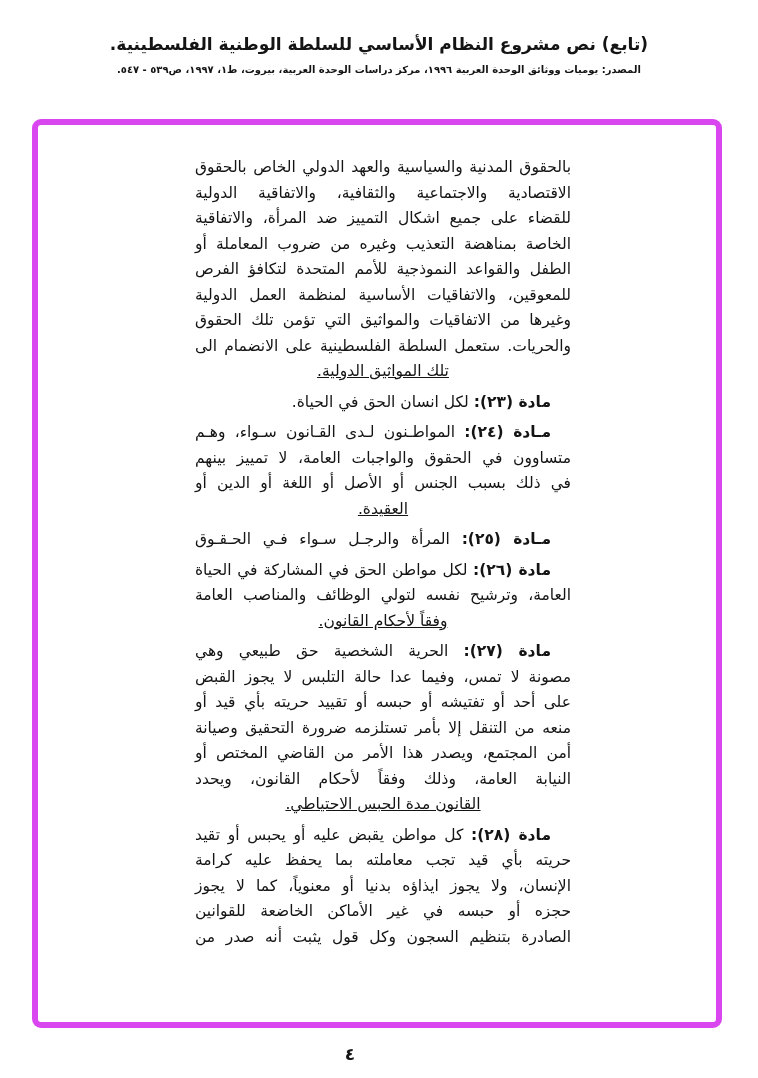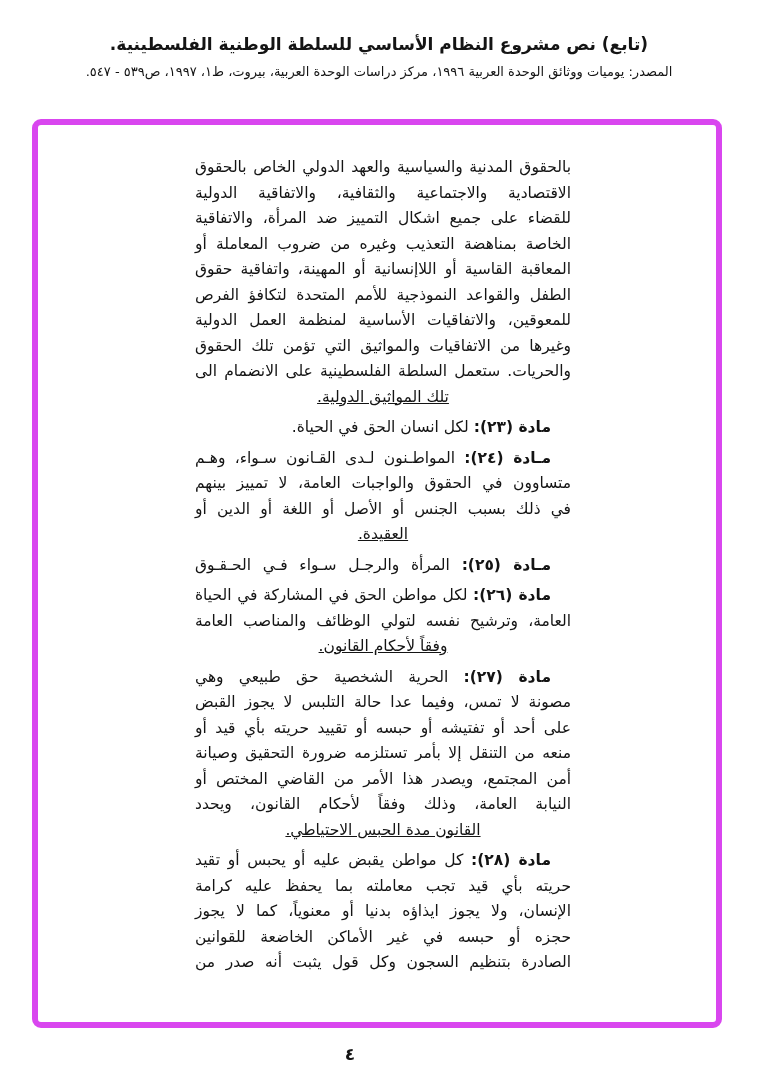--- a/index.html
+++ b/index.html
@@ -21,22 +21,22 @@
   .header {
     text-align: center;
     padding-top: 34px;
   }
   .header-title {
     font-size: 17px;
     font-weight: bold;
     letter-spacing: 0px;
   }
   .header-source {
-    font-size: 13px;
-    font-weight: normal;
+    font-size: 10px;
+    font-weight: bold;
     margin-top: 10px;
   }
   .green-box {
     position: absolute;
     left: 32px;
     top: 119px;
     width: 690px;
     height: 909px;
     box-sizing: border-box;
     border: 6px solid #d946ef;
@@ -92,21 +92,20 @@
     <div class="header-source">المصدر: يوميات ووثائق الوحدة العربية ١٩٩٦، مركز دراسات الوحدة العربية، بيروت، ط١، ١٩٩٧، ص٥٣٩ - ٥٤٧.</div>
   </div>
 
   <div class="green-box">
     <div class="text-column">
         <div class="paragraph continuation">
           <div class="line">بالحقوق المدنية والسياسية والعهد الدولي الخاص بالحقوق</div>
           <div class="line">الاقتصادية والاجتماعية والثقافية، والاتفاقية الدولية</div>
           <div class="line">للقضاء على جميع اشكال التمييز ضد المرأة، والاتفاقية</div>
           <div class="line">الخاصة بمناهضة التعذيب وغيره من ضروب المعاملة أو</div>
-          <div class="line">المعاقبة القاسية أو اللاإنسانية أو المهينة، واتفاقية حقوق</div>
           <div class="line">الطفل والقواعد النموذجية للأمم المتحدة لتكافؤ الفرص</div>
           <div class="line">للمعوقين، والاتفاقيات الأساسية لمنظمة العمل الدولية</div>
           <div class="line">وغيرها من الاتفاقيات والمواثيق التي تؤمن تلك الحقوق</div>
           <div class="line">والحريات. ستعمل السلطة الفلسطينية على الانضمام الى</div>
           <div class="line end">تلك المواثيق الدولية.</div>
         </div>
         <div class="paragraph article">
           <div class="line single first-article-line"><span class="article-label">مادة (٢٣):</span> لكل انسان الحق في الحياة.</div>
         </div>
         <div class="paragraph article">

